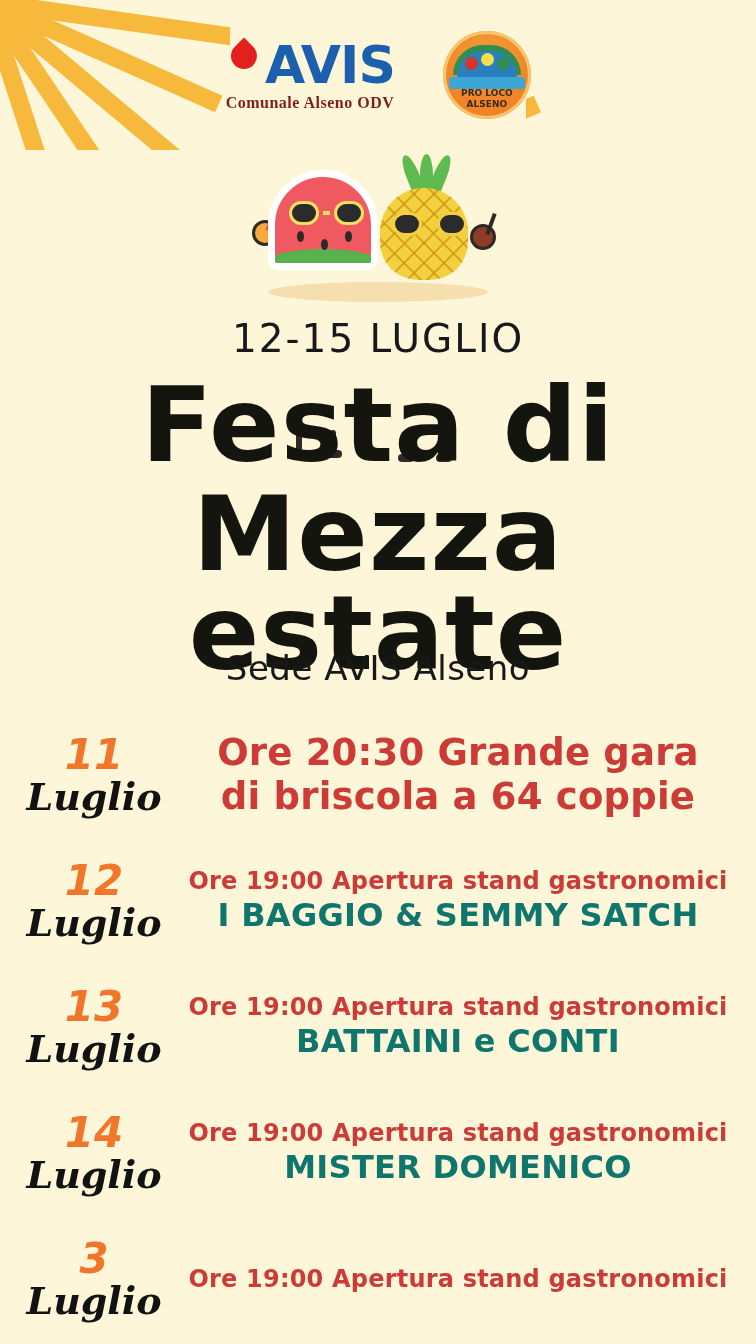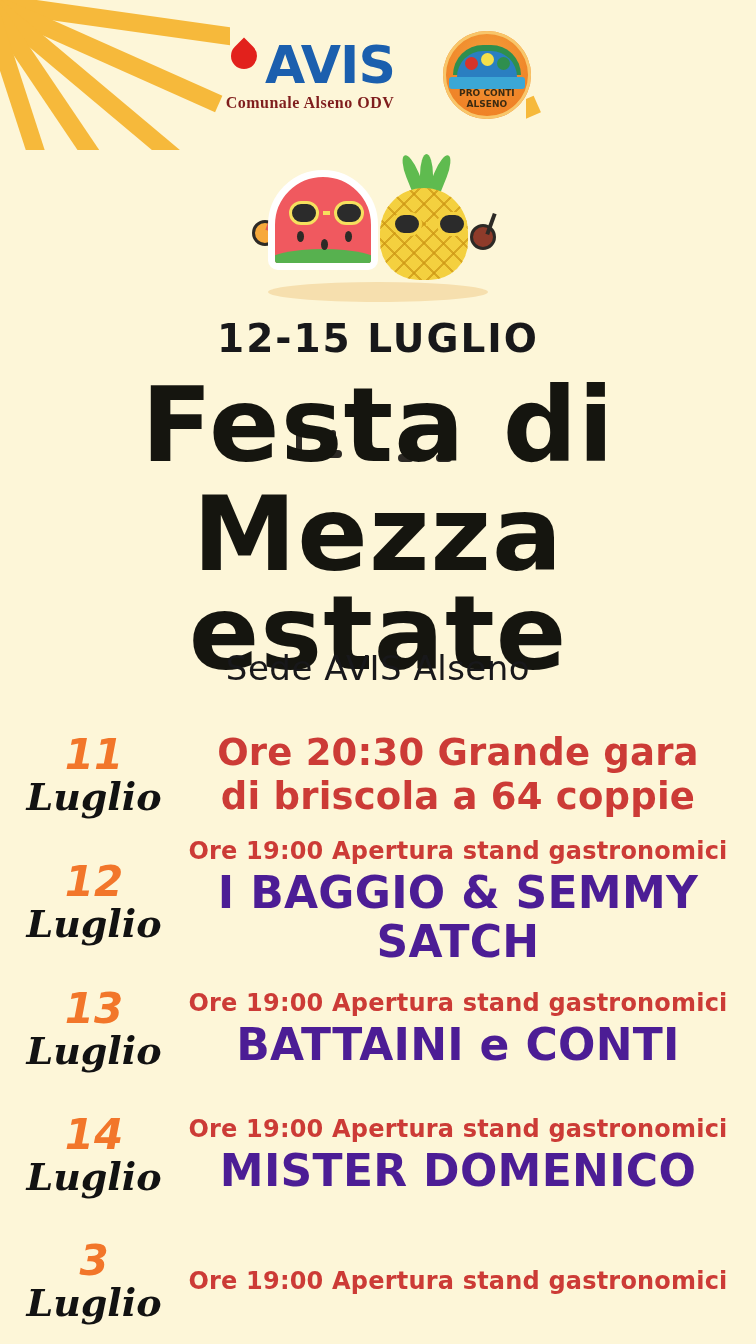--- a/index.html
+++ b/index.html
@@ -266,21 +266,21 @@
     transform: rotate(20deg);
   }
 
   
   .datebar {
     position: absolute;
     top: 316px;
     left: 0; right: 0;
     text-align: center;
     font-family: "DejaVu Sans", sans-serif;
-    font-weight: bold;
+    font-weight: normal;
     font-size: 39px;
     letter-spacing: 2px;
     color: #18181a;
   }
 
   
   .title {
     position: absolute;
     top: 376px;
     left: 0; right: 0;
@@ -359,22 +359,22 @@
     font-family: "DejaVu Sans", sans-serif;
     font-weight: bold;
     font-size: 24px;
     color: #cc3b36;
     letter-spacing: .2px;
   }
   .big {
     display: block;
     font-family: "DejaVu Sans", sans-serif;
     font-weight: bold;
-    font-size: 44px;
-    color: #4c1d95;
+    font-size: 32px;
+    color: #0f766e;
     letter-spacing: .3px;
     margin-top: 3px;
   }
   .row.first .ore { font-size: 37px; line-height: 1.18; }
 </style>
 </head>
 <body>
 
 <div class="poster">
 
@@ -404,21 +404,21 @@
     </div>
 
     <div class="proloco">
       <div class="pl-arc"></div>
       <div class="pl-arc blue"></div>
       <div class="pl-dot d1"></div>
       <div class="pl-dot d2"></div>
       <div class="pl-dot d3"></div>
       <div class="pl-band"></div>
       <div class="pl-text">
-        <div>PRO CONTI</div>
+        <div>PRO LOCO</div>
         <div>ALSENO</div>
       </div>
     </div>
   </div>
 
   <div class="mascots">
     <div class="shadow-blob"></div>
 
     <div class="drink orange">
       <div class="straw" style="left:14px;top:-14px;"></div>

